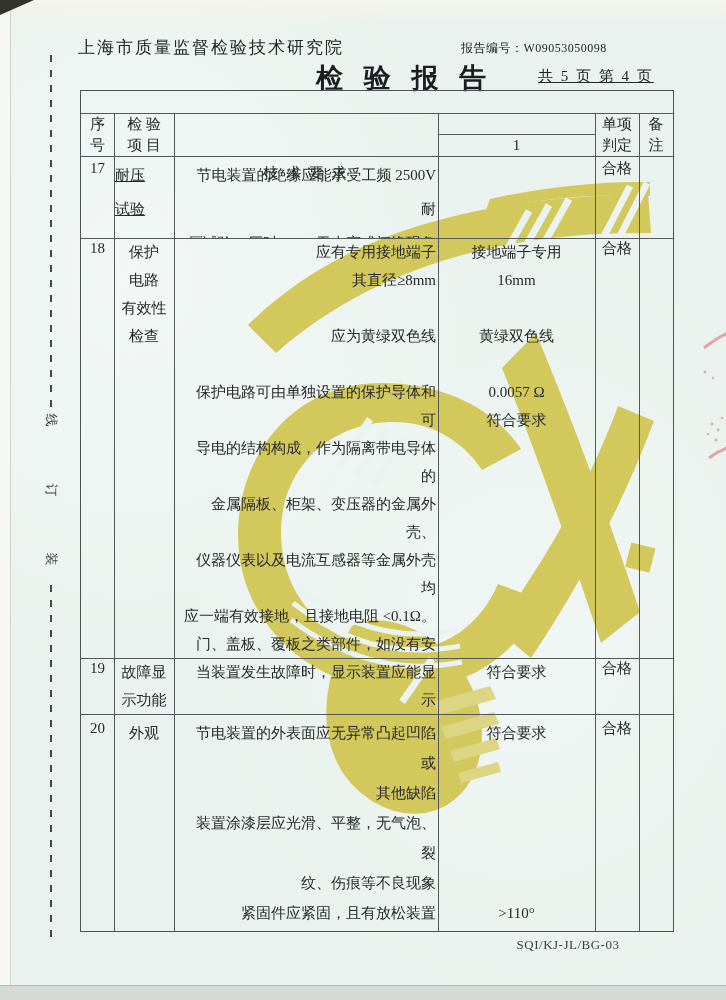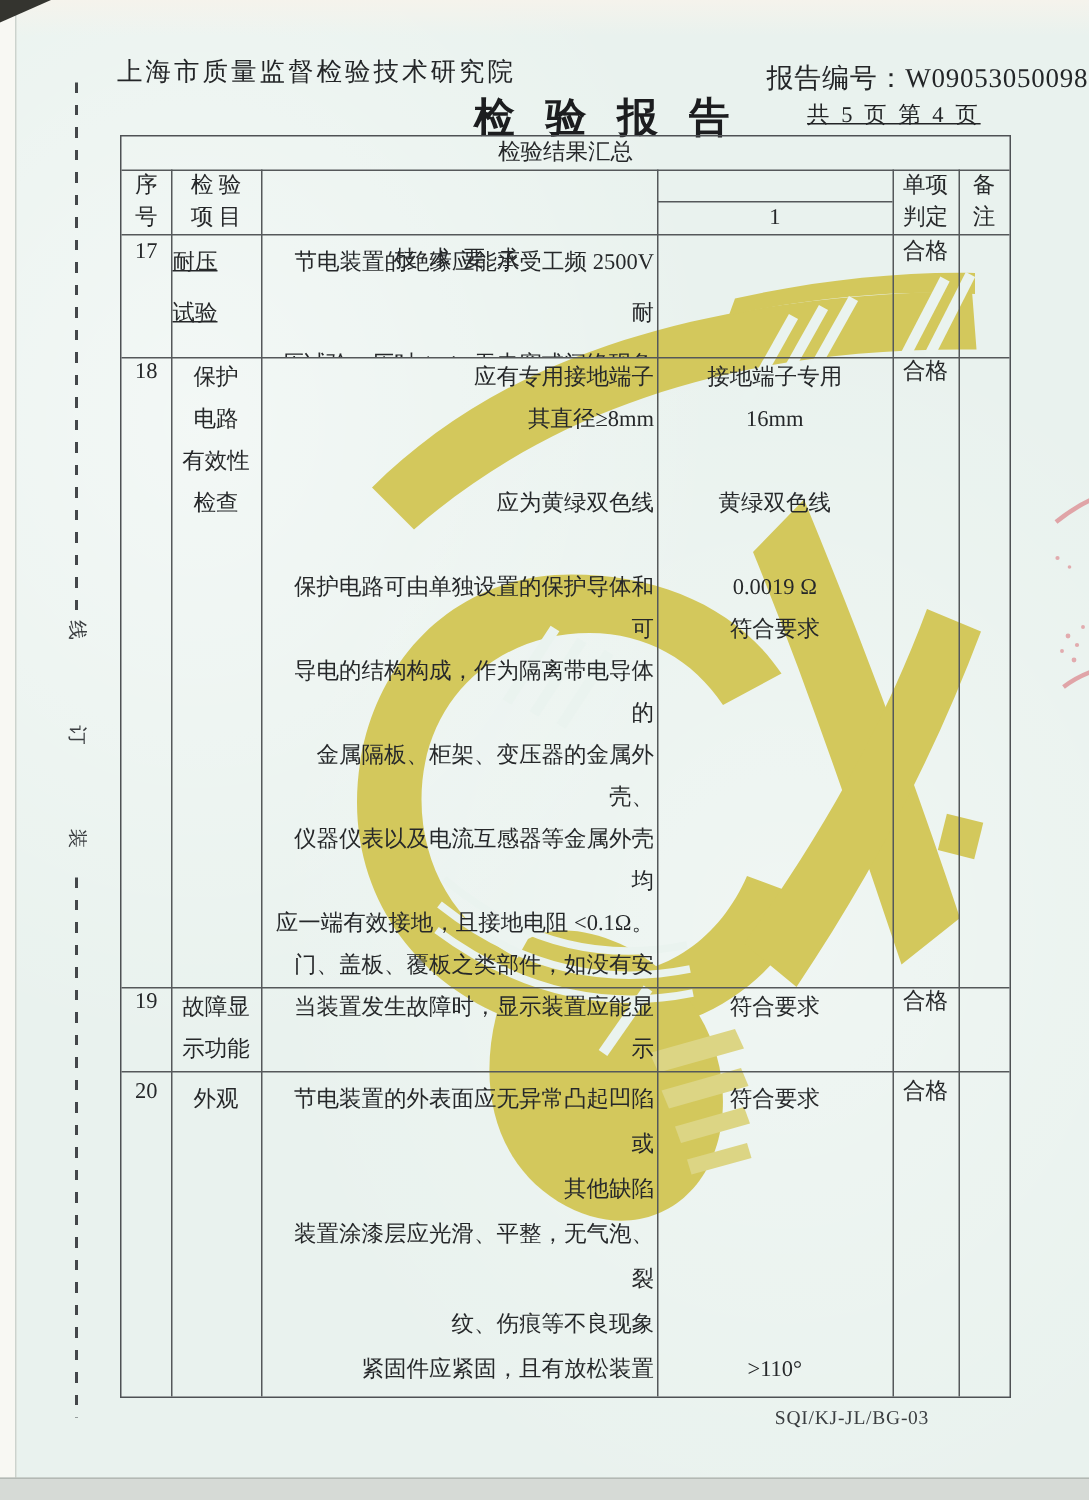--- a/index.html
+++ b/index.html
@@ -20,21 +20,21 @@
   .wm{position:absolute;left:0;top:0;z-index:1;pointer-events:none;}
   .stamp{position:absolute;left:0;top:0;z-index:4;pointer-events:none;}
   .content{position:absolute;left:0;top:0;width:100%;height:100%;z-index:3;}
   
   .bind-seg{position:absolute;left:50px;width:2px;
     background:repeating-linear-gradient(to bottom,#44474a 0 7px,transparent 7px 15px);}
   .bind-char{position:absolute;left:43px;width:16px;height:16px;font-size:13px;line-height:16px;
     color:#3a3d40;transform:rotate(90deg);text-align:center;}
   
   .institute{position:absolute;left:78px;top:36px;font-size:17px;letter-spacing:2px;color:#232527;}
-  .repno{position:absolute;left:511px;top:40px;font-size:18px;letter-spacing:0.5px;color:#232527;font-family:Liberation Serif, serif;}
+  .repno{position:absolute;left:461px;top:40px;font-size:12px;letter-spacing:0.5px;color:#232527;font-family:Liberation Serif, serif;}
   .title{position:absolute;left:316px;top:60px;font-size:27px;font-weight:bold;letter-spacing:7px;color:#1c1d1f;}
   .pagination{position:absolute;left:538px;top:67px;font-size:15px;letter-spacing:2px;color:#232527;text-decoration:underline;}
   .footer-code{position:absolute;left:470px;top:937px;width:196px;text-align:center;font-size:13px;
     letter-spacing:0.5px;color:#3a3d40;}
   
   .tbl{position:absolute;left:80px;top:90px;width:592px;height:840px;border:1px solid #4e5154;}
   .vl,.hl{position:absolute;background:#55585a;}
   .vl{width:1px;}
   .hl{height:1px;}
   .cell{position:absolute;white-space:pre-line;font-size:15px;color:#26282a;overflow:hidden;}
@@ -121,21 +121,20 @@
       <div class="hl" style="left:0;top:65px;width:592px;"></div>
       <div class="hl" style="left:0;top:147px;width:592px;"></div>
       <div class="hl" style="left:0;top:567px;width:592px;"></div>
       <div class="hl" style="left:0;top:623px;width:592px;"></div>
       <div class="vl" style="left:33px;top:22px;height:818px;"></div>
       <div class="vl" style="left:93px;top:22px;height:818px;"></div>
       <div class="vl" style="left:357px;top:22px;height:818px;"></div>
       <div class="vl" style="left:514px;top:22px;height:818px;"></div>
       <div class="vl" style="left:558px;top:22px;height:818px;"></div>
 
-      <div class="cell cc lh22" style="left:0;top:0;width:592px;height:22px;">检验结果汇总</div>
 
       <div class="cell cc lh21" style="left:0;top:23px;width:33px;height:42px;">序
 号</div>
       <div class="cell cc lh21" style="left:33px;top:23px;width:60px;height:42px;">检 验
 项 目</div>
       <div class="cell cc lh21 ls2" style="left:93px;top:24px;width:264px;height:21px;margin-top:48px;">技 术 要 求</div>
       <div class="cell cc lh21" style="left:357px;top:44px;width:157px;height:21px;">1</div>
       <div class="cell cc lh21" style="left:514px;top:23px;width:44px;height:42px;">单项
 判定</div>
       <div class="cell cc lh21" style="left:558px;top:23px;width:34px;height:42px;">备
@@ -167,21 +166,21 @@
 门、盖板、覆板之类部件，如没有安装
 电气设备，应用金属螺钉连接，镀锌金
 属铰链连接，保证电的连续。装有超过
 42V 的电气设备时，应采用保护导体将
 这些部件和保护电路连接。</div>
       <div class="cell cc lh28" style="left:357px;top:147px;width:157px;height:420px;">接地端子专用
 16mm
 
 黄绿双色线
 
-0.0019 Ω
+0.0057 Ω
 符合要求</div>
       <div class="cell cc lh21" style="left:514px;top:147px;width:44px;height:420px;">合格</div>
       <div class="cell cc lh21" style="left:558px;top:147px;width:34px;height:420px;"></div>
 
       <div class="cell cc lh21" style="left:0;top:567px;width:33px;height:56px;">19</div>
       <div class="cell cc lh28" style="left:33px;top:567px;width:60px;height:56px;">故障显
 示功能</div>
       <div class="cell cl lh28" style="left:93px;top:567px;width:264px;height:56px;">当装置发生故障时，显示装置应能显示
 故障信号</div>
       <div class="cell cc lh28" style="left:357px;top:567px;width:157px;height:56px;">符合要求</div>

